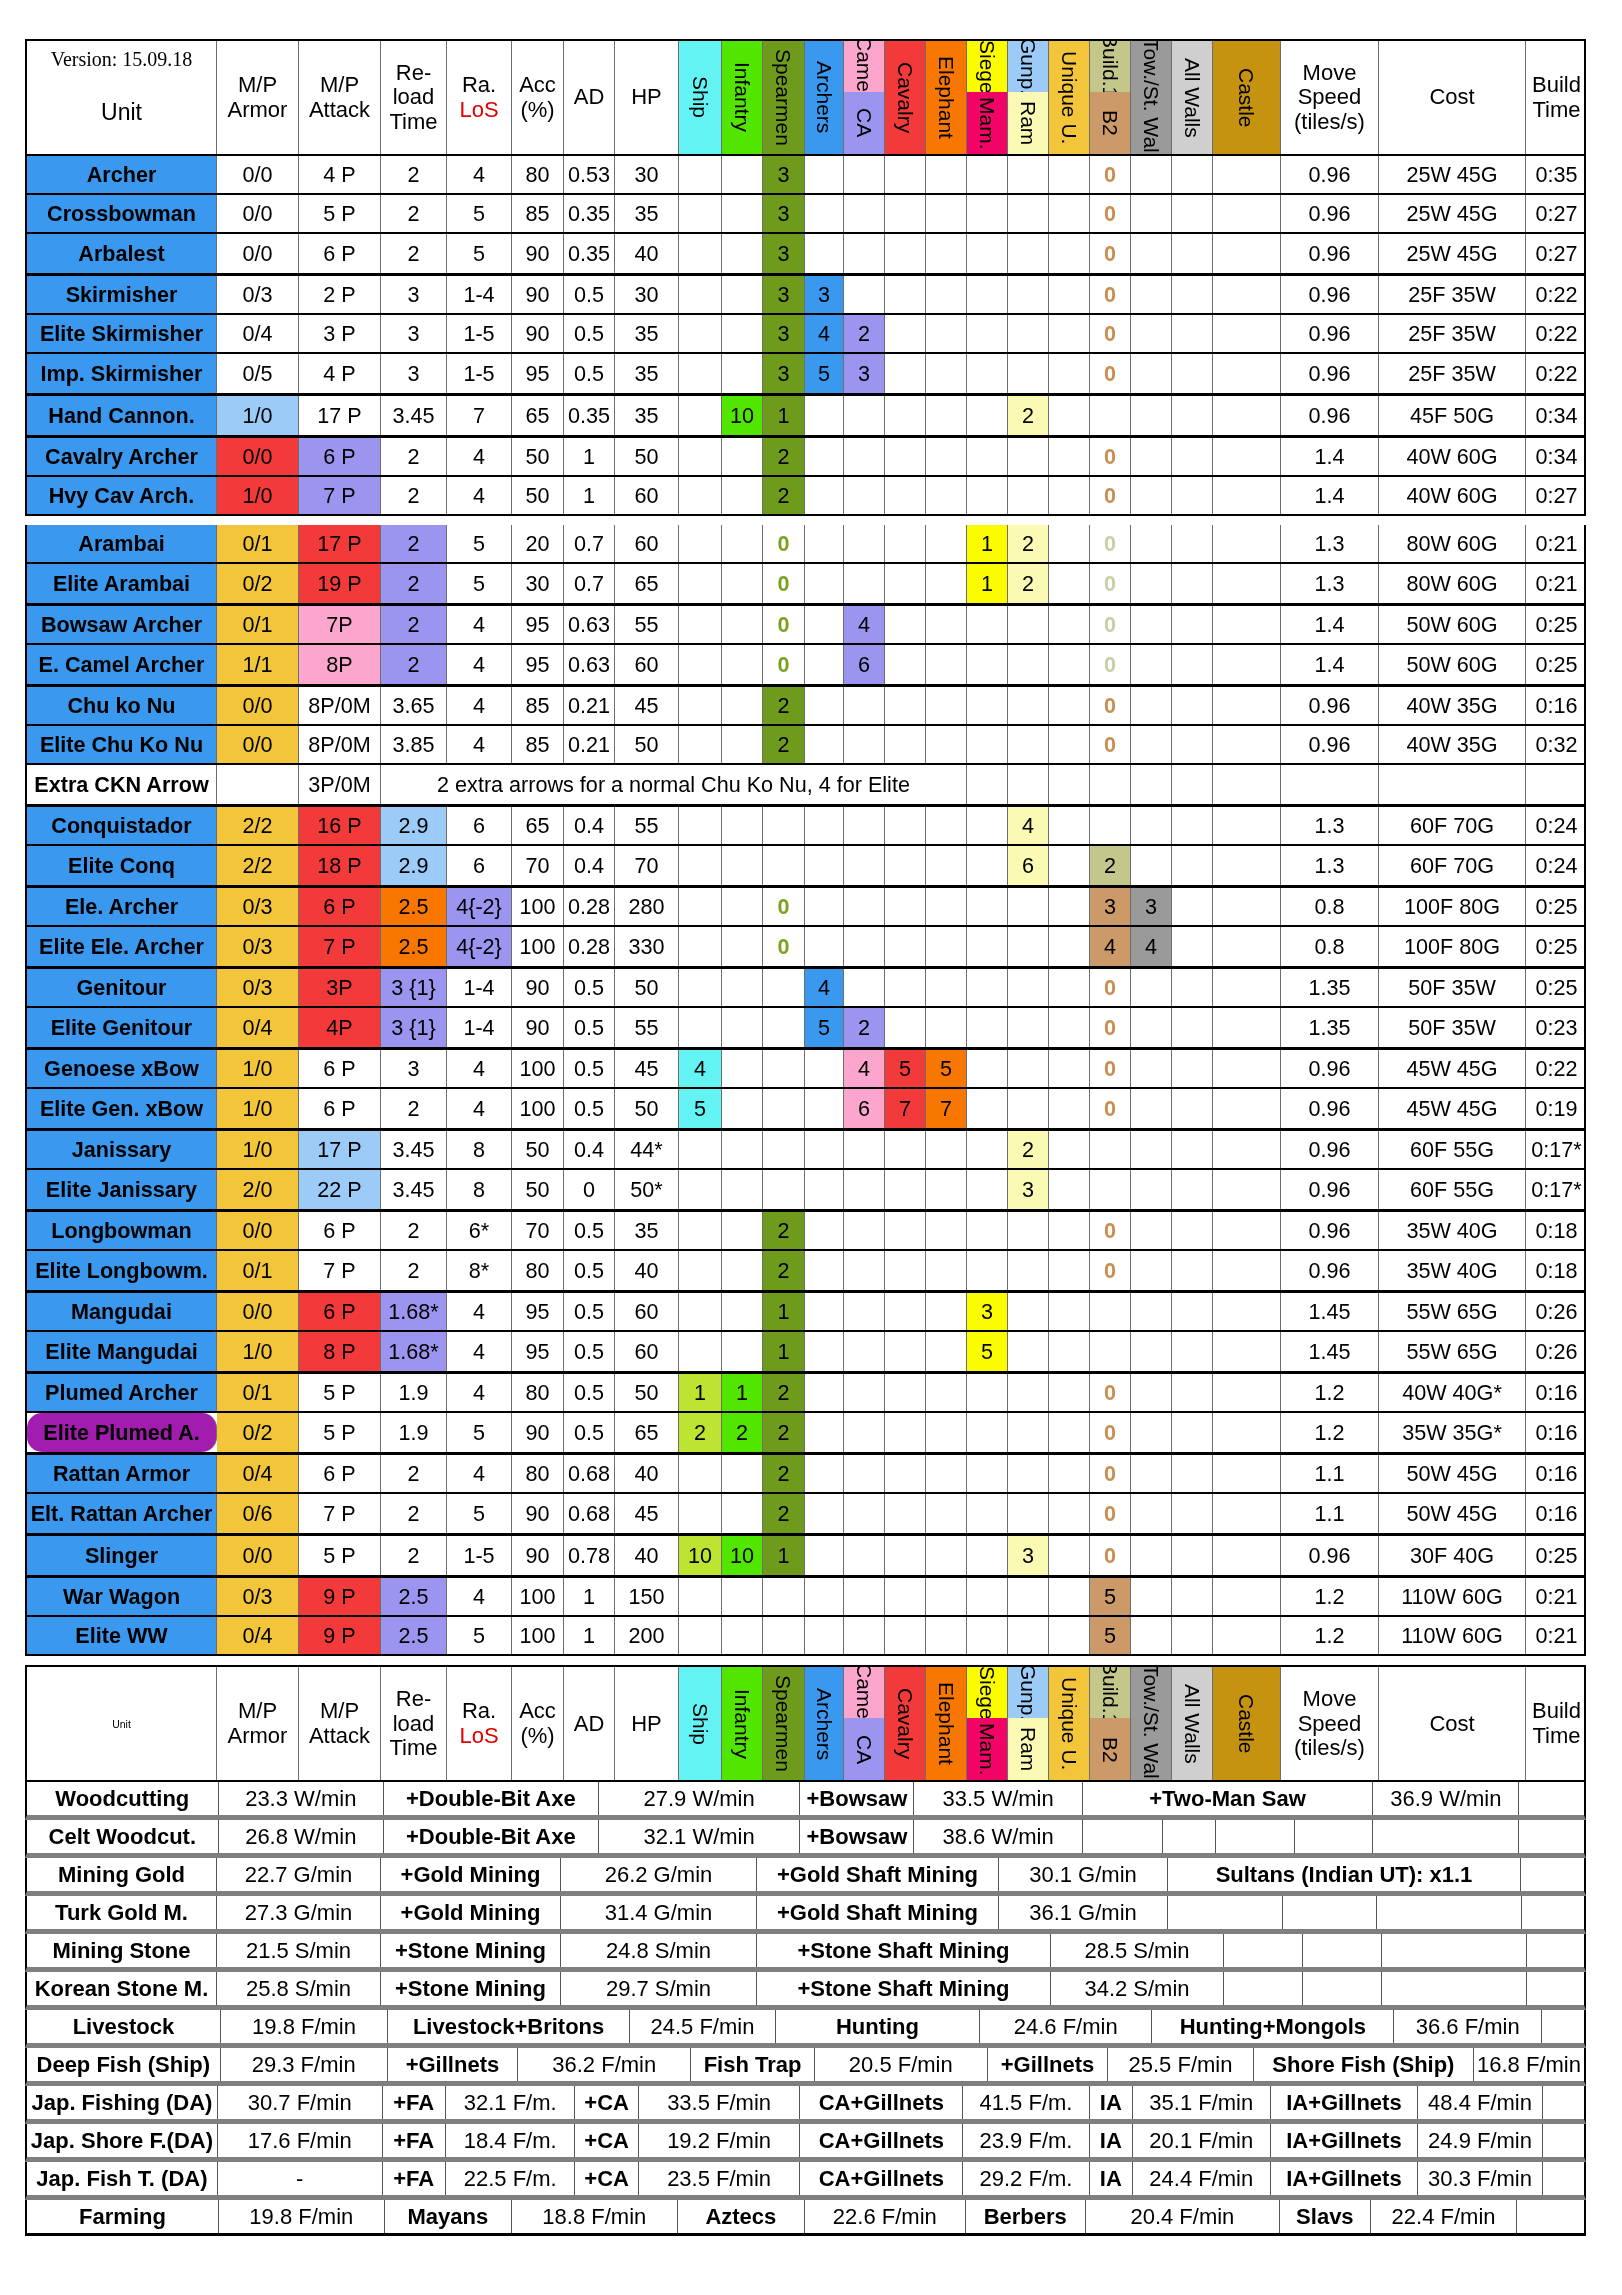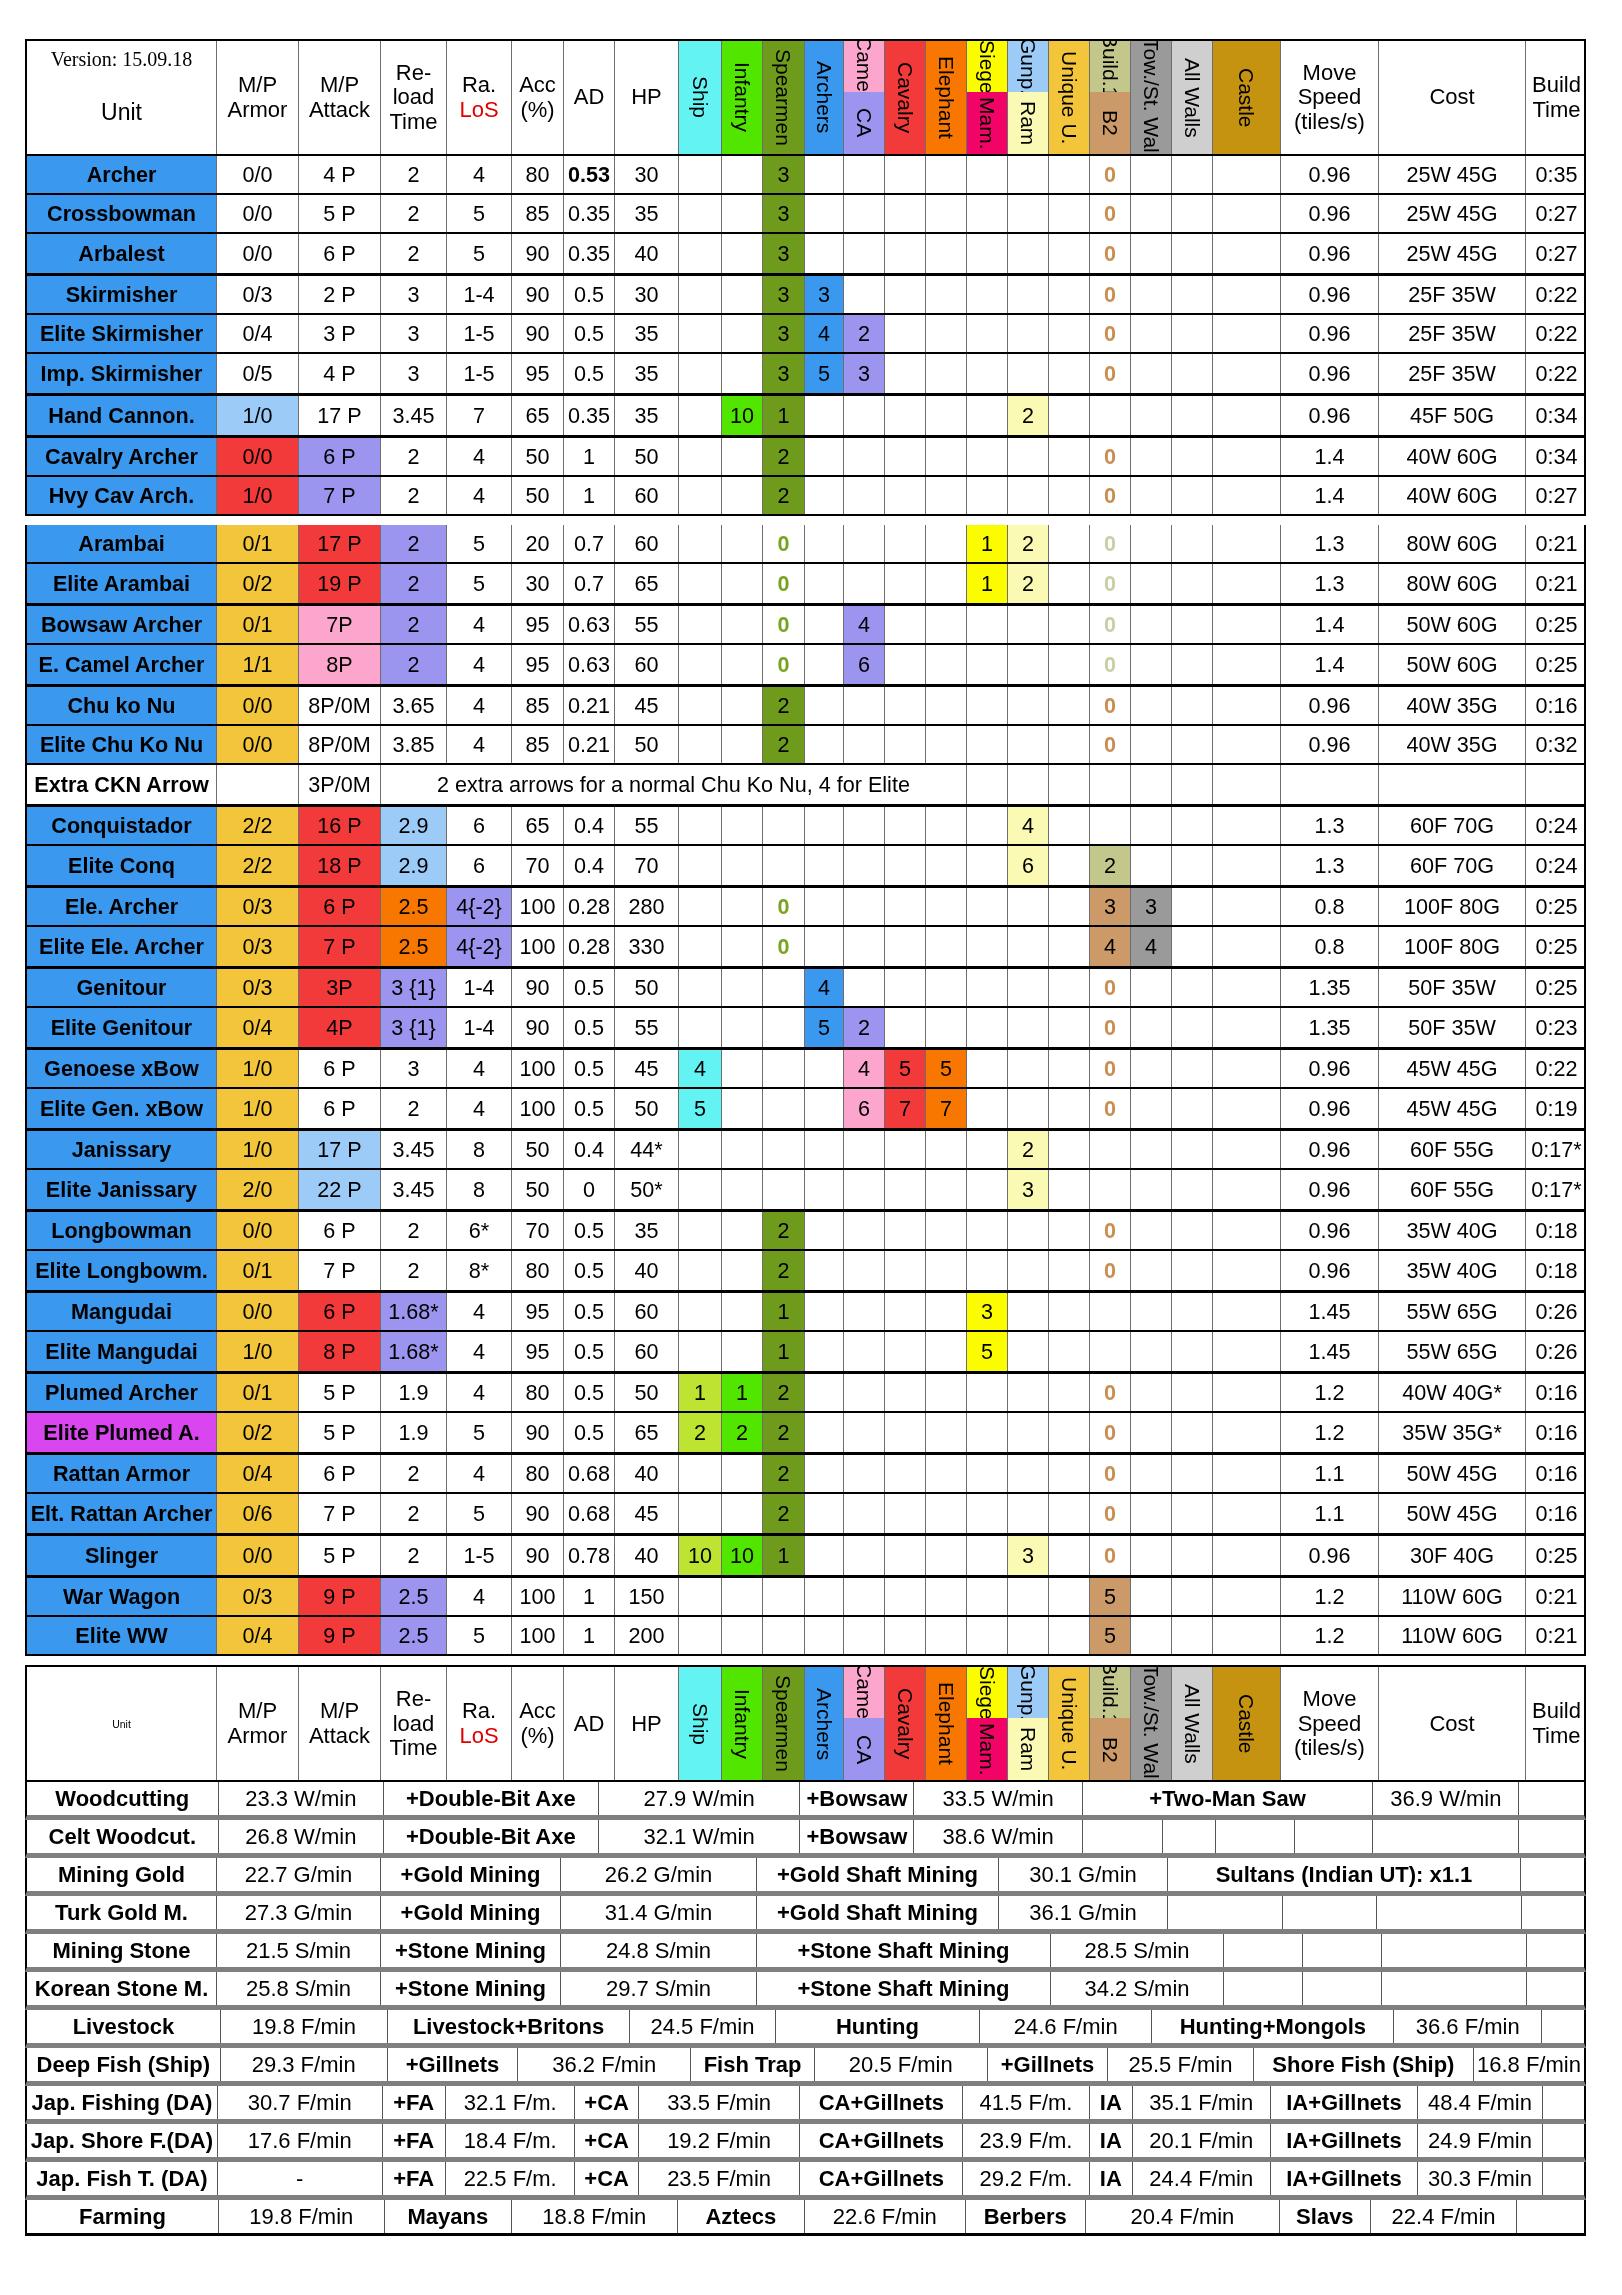--- a/index.html
+++ b/index.html
@@ -147,21 +147,21 @@
         <div class="hline">Time</div>
       </div>
     </div>
     <div class="urow">
       <div class="ucell uname" style="width: 190px; background: rgb(58, 152, 239);">Archer</div>
       <div class="ucell" style="width: 82px;">0/0</div>
       <div class="ucell" style="width: 82px;">4 P</div>
       <div class="ucell" style="width: 66px;">2</div>
       <div class="ucell" style="width: 65px;">4</div>
       <div class="ucell" style="width: 52px;">80</div>
-      <div class="ucell" style="width: 51px; font-weight: bold;">0.53</div>
+      <div class="ucell" style="width: 51px;">0.53</div>
       <div class="ucell" style="width: 64px;">30</div>
       <div class="ucell" style="width: 43px;"></div>
       <div class="ucell" style="width: 41px;"></div>
       <div class="ucell" style="width: 42px; background: rgb(111, 155, 29);">3</div>
       <div class="ucell" style="width: 39px;"></div>
       <div class="ucell" style="width: 41px;"></div>
       <div class="ucell" style="width: 41px;"></div>
       <div class="ucell" style="width: 41px;"></div>
       <div class="ucell" style="width: 41px;"></div>
       <div class="ucell" style="width: 41px;"></div>
@@ -968,21 +968,21 @@
       <div class="ucell" style="width: 41px;"></div>
       <div class="ucell bold7" style="width: 41px; color: rgb(201, 143, 82);">0</div>
       <div class="ucell" style="width: 41px;"></div>
       <div class="ucell" style="width: 41px;"></div>
       <div class="ucell" style="width: 68px;"></div>
       <div class="ucell" style="width: 98px;">1.2</div>
       <div class="ucell" style="width: 147px;">40W 40G*</div>
       <div class="ucell" style="width: 61px;">0:16</div>
     </div>
     <div class="urow gb">
-      <div class="ucell uname" style="width: 190px; background: #d946ef;">Elite Plumed A.</div>
+      <div class="ucell uname" style="width: 190px; background: #a21caf; border-radius: 15px;">Elite Plumed A.</div>
       <div class="ucell" style="width: 82px; background: rgb(243, 197, 59);">0/2</div>
       <div class="ucell" style="width: 82px;">5 P</div>
       <div class="ucell" style="width: 66px;">1.9</div>
       <div class="ucell" style="width: 65px;">5</div>
       <div class="ucell" style="width: 52px;">90</div>
       <div class="ucell" style="width: 51px;">0.5</div>
       <div class="ucell" style="width: 64px;">65</div>
       <div class="ucell" style="width: 43px; background: rgb(188, 228, 49);">2</div>
       <div class="ucell" style="width: 41px; background: rgb(82, 229, 0);">2</div>
       <div class="ucell" style="width: 42px; background: rgb(111, 155, 29);">2</div>

